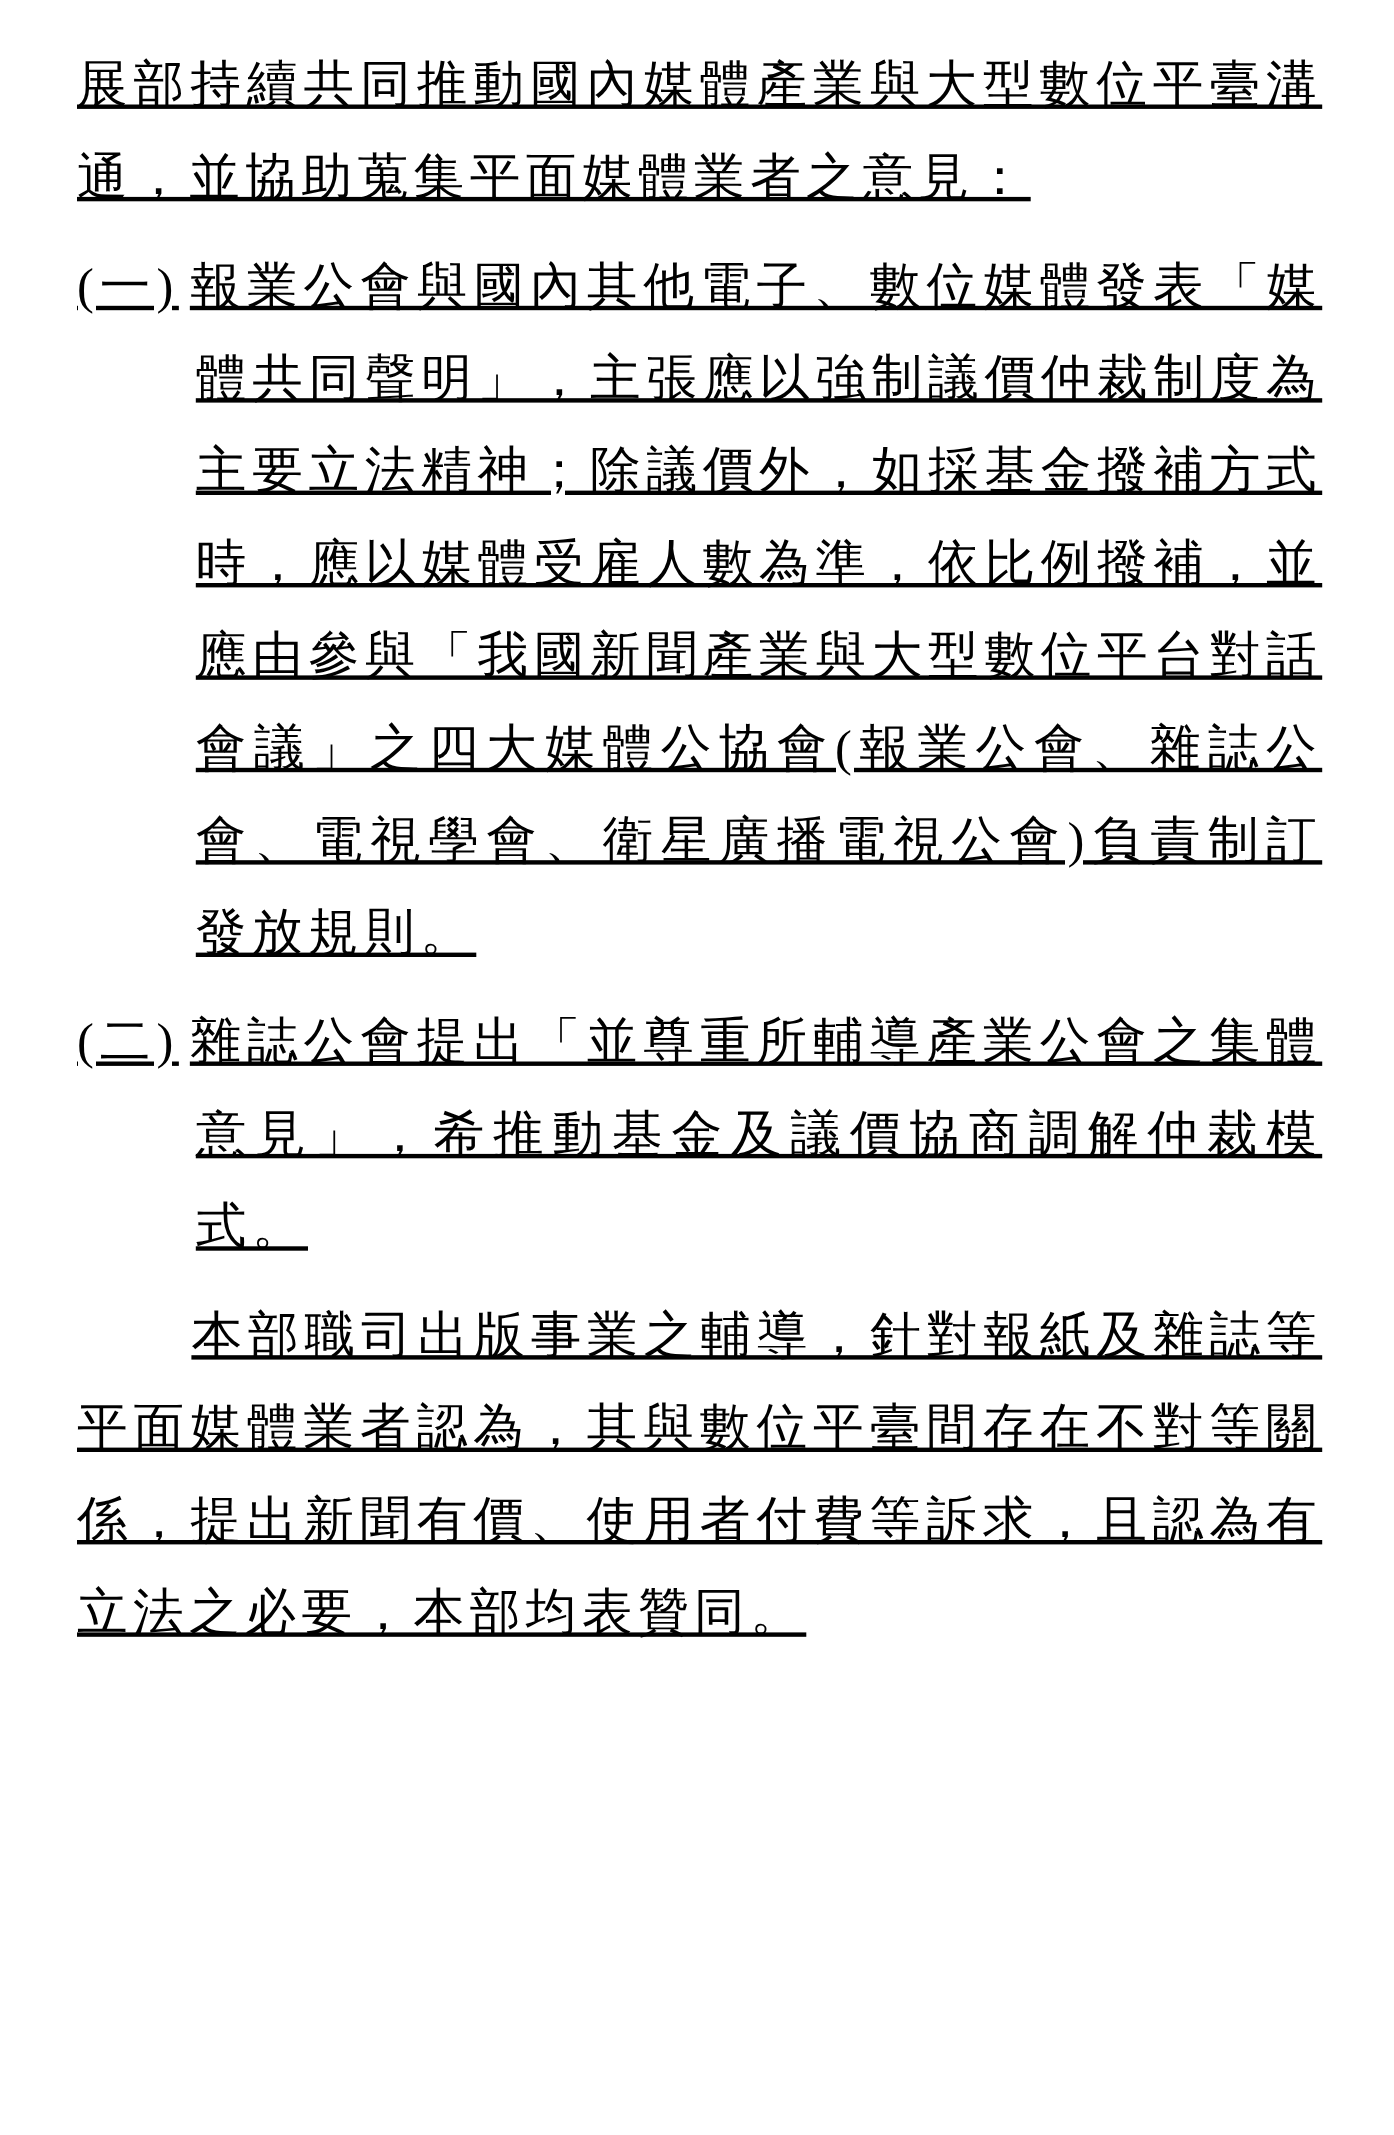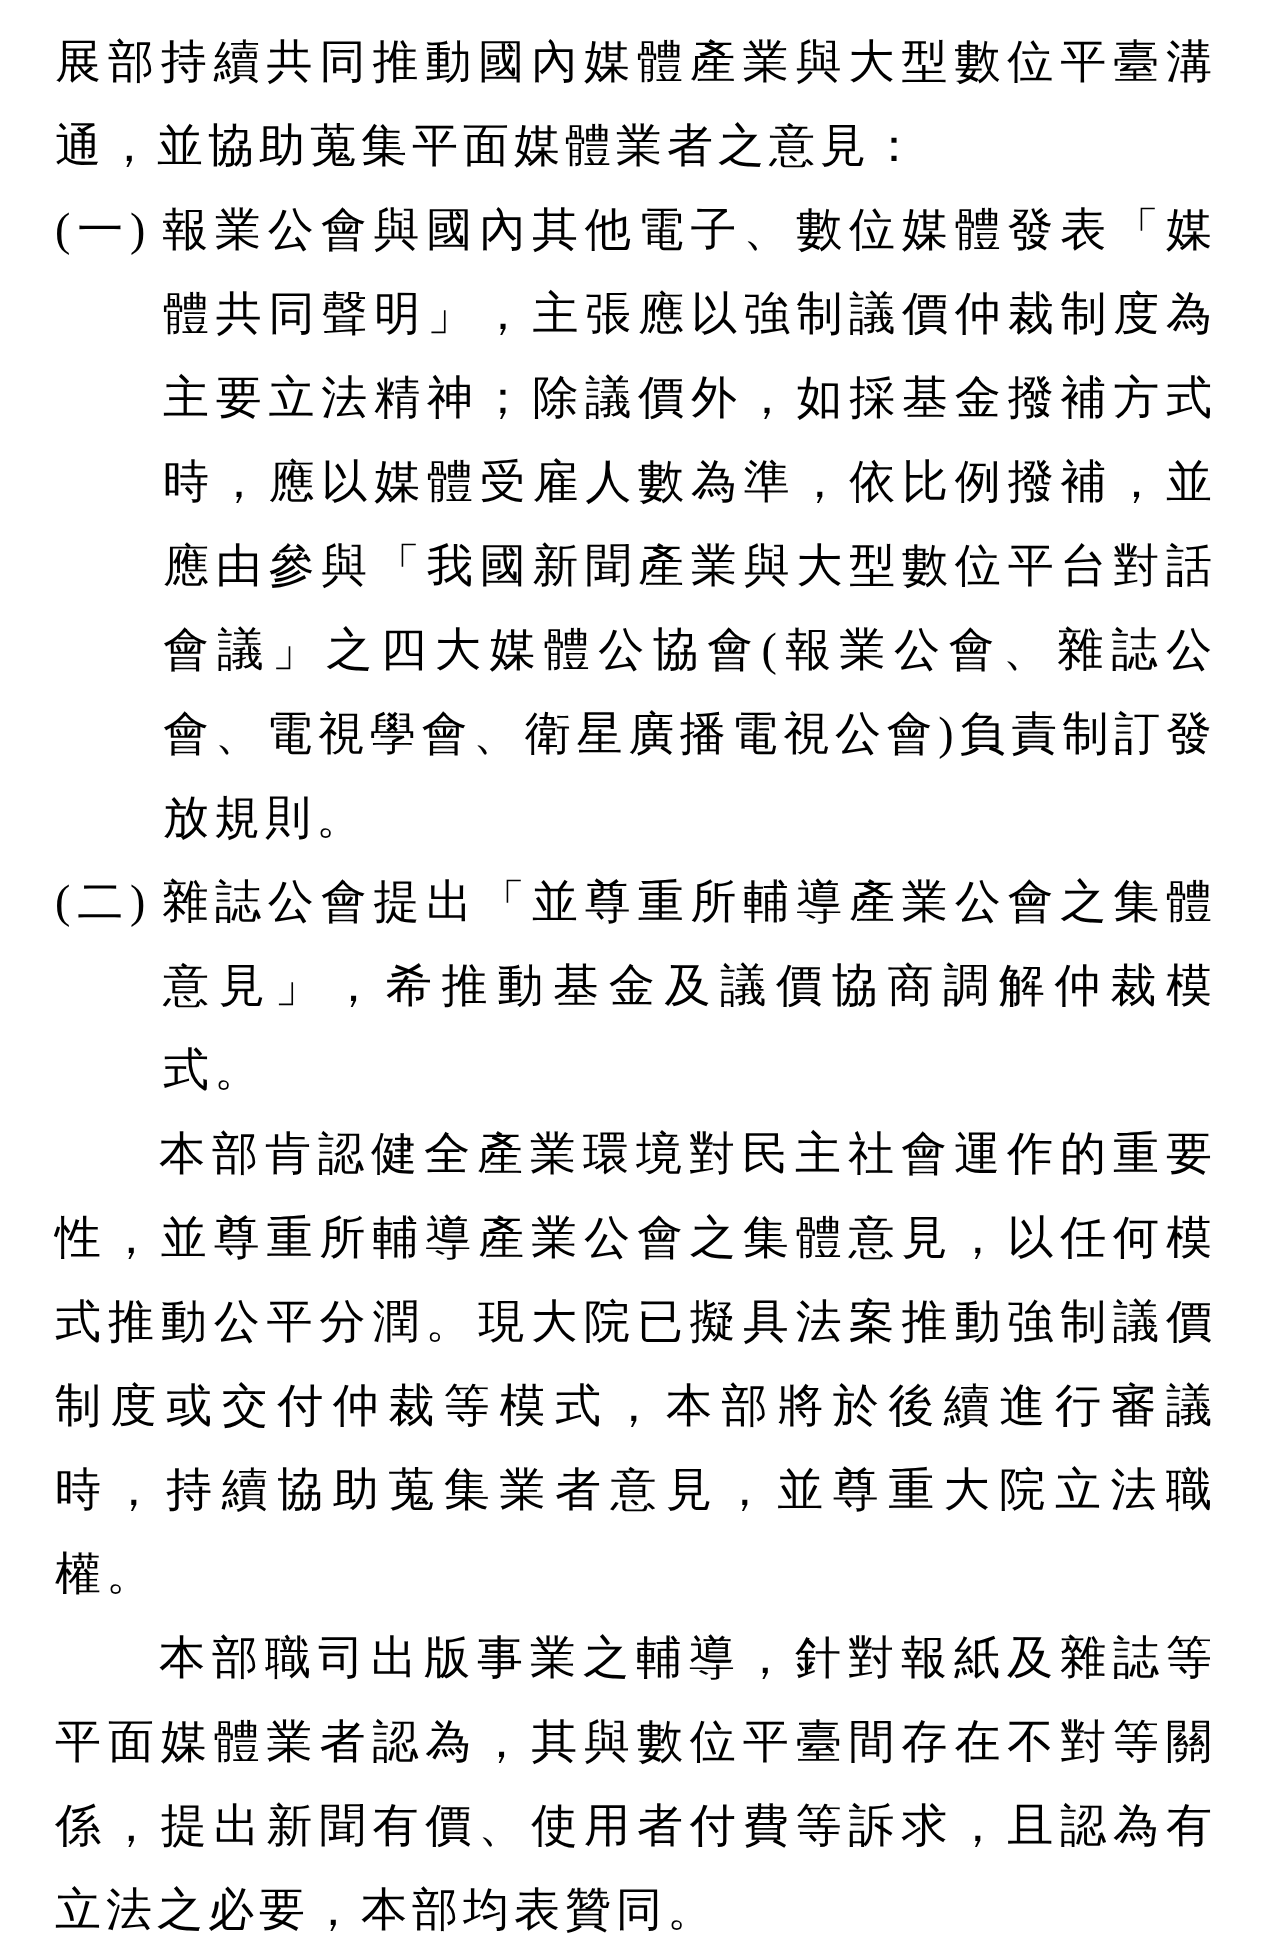--- a/index.html
+++ b/index.html
@@ -13,26 +13,27 @@
     width: 1267px;
     height: 1941px;
     margin: 0;
     background: #ffffff;
     color: #000000;
     font-family: "Liberation Serif", "DejaVu Serif", serif;
     padding: 20px 50px 0 55px;
     overflow: hidden;
   }
   .para, .item, .heading {
-    margin: 0;
+    margin: 15px;
     font-size: 46px;
     line-height: 84px;
     letter-spacing: 5px;
     text-align: justify;
     text-justify: inter-character;
+    text-decoration: underline;
   }
   
   .para-flush {
     text-indent: 0;
   }
   
   .para-indent {
     text-indent: 104px;
   }
   
@@ -56,18 +57,17 @@
 <body>
 
 <div class="page">
 
   <p class="para para-flush">展部持續共同推動國內媒體產業與大型數位平臺溝通，並協助蒐集平面媒體業者之意見：</p>
 
   <p class="item"><span class="marker">(一)</span><span>報業公會與國內其他電子、數位媒體發表「媒體共同聲明」，主張應以強制議價仲裁制度為主要立法精神；除議價外，如採基金撥補方式時，應以媒體受雇人數為準，依比例撥補，並應由參與「我國新聞產業與大型數位平台對話會議」之四大媒體公協會(報業公會、雜誌公會、電視學會、衛星廣播電視公會)負責制訂發放規則。</span></p>
 
   <p class="item"><span class="marker">(二)</span><span>雜誌公會提出「並尊重所輔導產業公會之集體意見」，希推動基金及議價協商調解仲裁模式。</span></p>
 
-  <p class="para para-indent">本部肯認健全產業環境對民主社會運作的重要性，並尊重所輔導產業公會之集體意見，以任何模式推動公平分潤。現大院已擬具法案推動強制議價制度或交付仲裁等模式，本部將於後續進行審議時，持續協助蒐集業者意見，並尊重大院立法職權。</p>
 
 
   <p class="para para-indent">本部職司出版事業之輔導，針對報紙及雜誌等平面媒體業者認為，其與數位平臺間存在不對等關係，提出新聞有價、使用者付費等訴求，且認為有立法之必要，本部均表贊同。</p>
 
 </div>
 
 </body></html>

